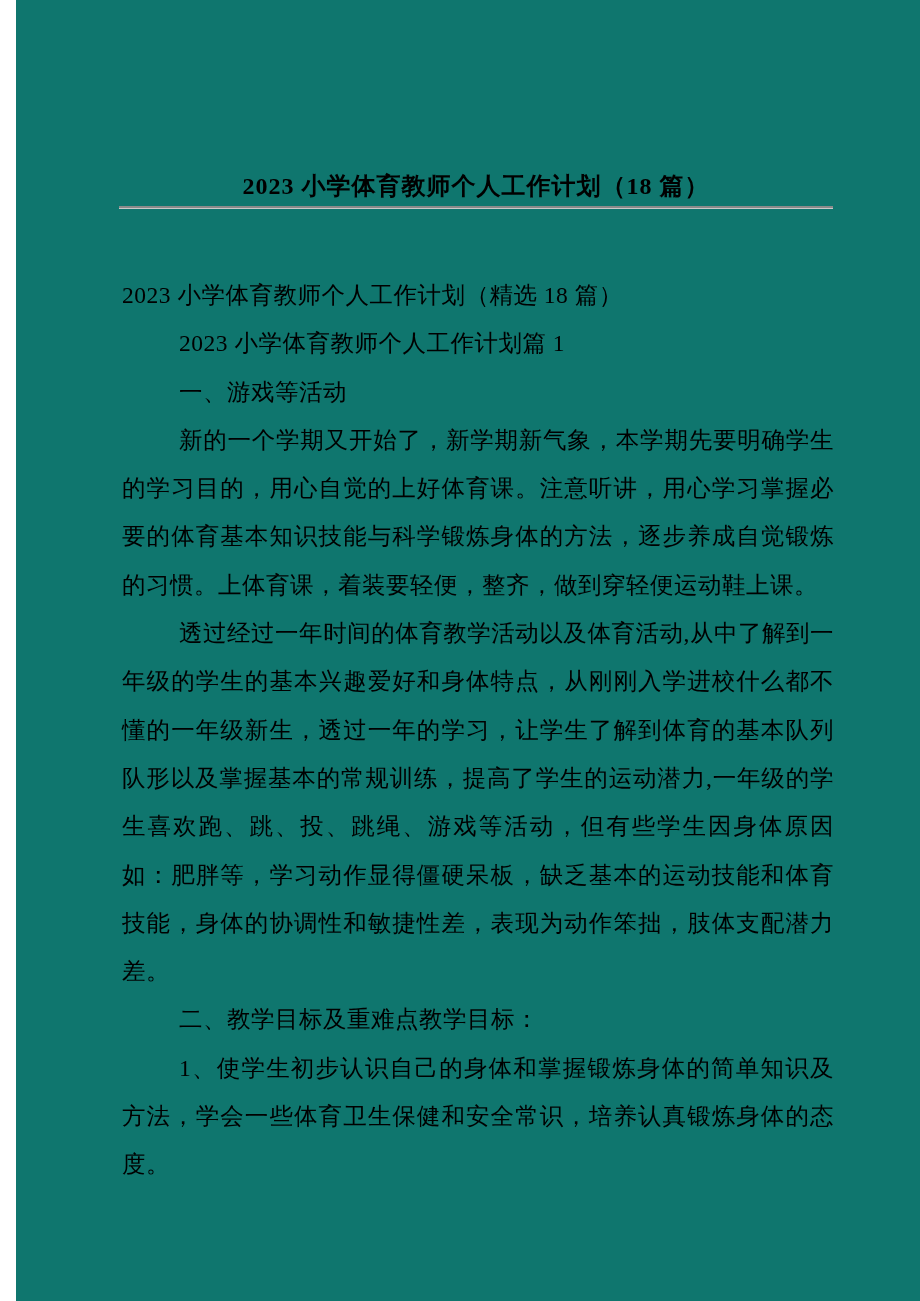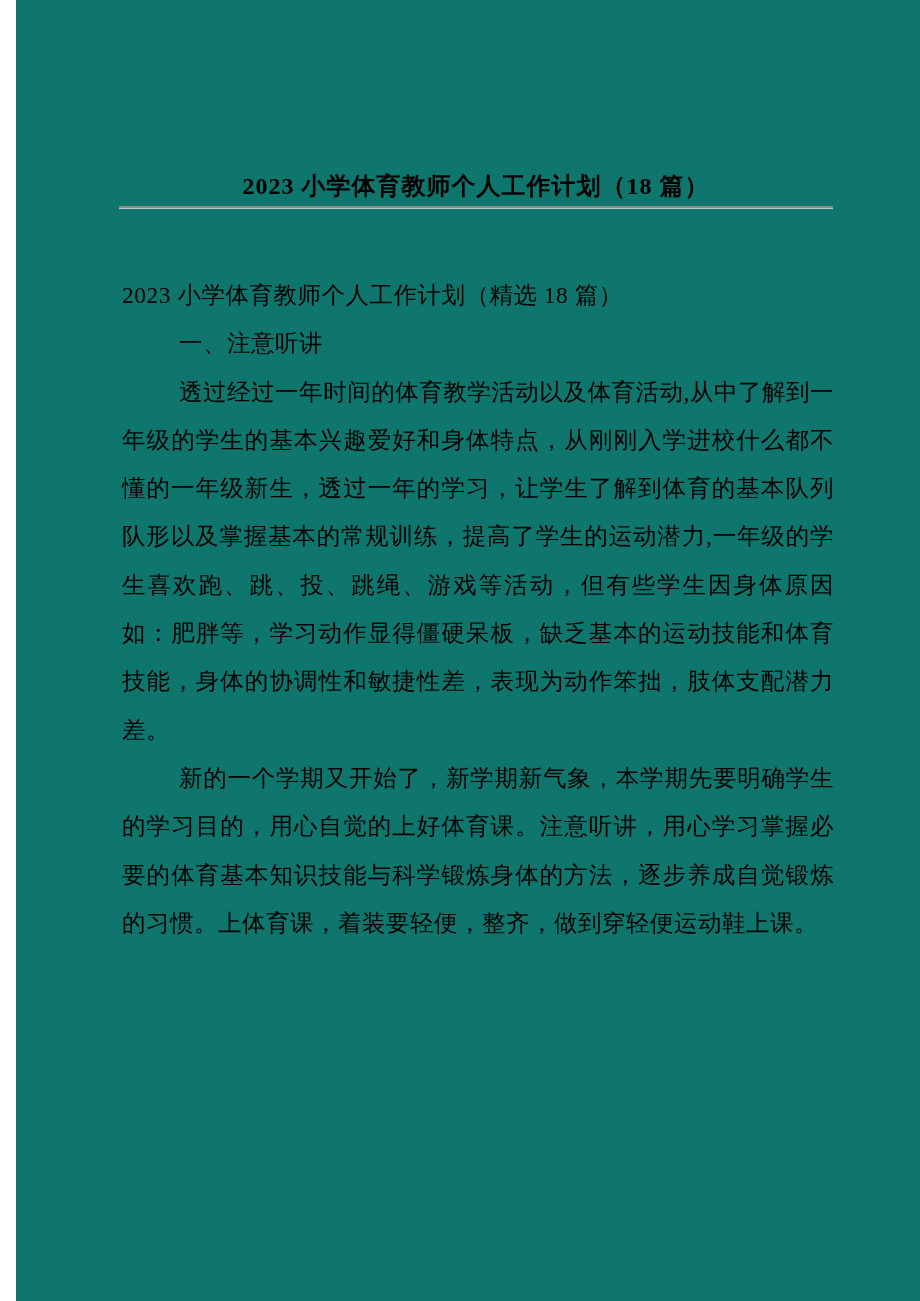--- a/index.html
+++ b/index.html
@@ -62,18 +62,21 @@
 <body>
 
 <div class="page">
 
   <h1 class="doc-title">2023 小学体育教师个人工作计划（18 篇）</h1>
 
   <div class="title-rule"></div>
 
   <div class="doc-body">
     <p class="para no-indent">2023 小学体育教师个人工作计划（精选 18 篇）</p>
-    <p class="para">一、注意听讲</p>
+    <p class="para">2023 小学体育教师个人工作计划篇 1</p>
+    <p class="para">一、游戏等活动</p>
+    <p class="para">新的一个学期又开始了，新学期新气象，本学期先要明确学生的学习目的，用心自觉的上好体育课。注意听讲，用心学习掌握必要的体育基本知识技能与科学锻炼身体的方法，逐步养成自觉锻炼的习惯。上体育课，着装要轻便，整齐，做到穿轻便运动鞋上课。</p>
     <p class="para">透过经过一年时间的体育教学活动以及体育活动,从中了解到一年级的学生的基本兴趣爱好和身体特点，从刚刚入学进校什么都不懂的一年级新生，透过一年的学习，让学生了解到体育的基本队列队形以及掌握基本的常规训练，提高了学生的运动潜力,一年级的学生喜欢跑、跳、投、跳绳、游戏等活动，但有些学生因身体原因如：肥胖等，学习动作显得僵硬呆板，缺乏基本的运动技能和体育技能，身体的协调性和敏捷性差，表现为动作笨拙，肢体支配潜力差。</p>
-    <p class="para">新的一个学期又开始了，新学期新气象，本学期先要明确学生的学习目的，用心自觉的上好体育课。注意听讲，用心学习掌握必要的体育基本知识技能与科学锻炼身体的方法，逐步养成自觉锻炼的习惯。上体育课，着装要轻便，整齐，做到穿轻便运动鞋上课。</p>
+    <p class="para">二、教学目标及重难点教学目标：</p>
+    <p class="para">1、使学生初步认识自己的身体和掌握锻炼身体的简单知识及方法，学会一些体育卫生保健和安全常识，培养认真锻炼身体的态度。</p>
   </div>
 
 </div>
 
 </body></html>

